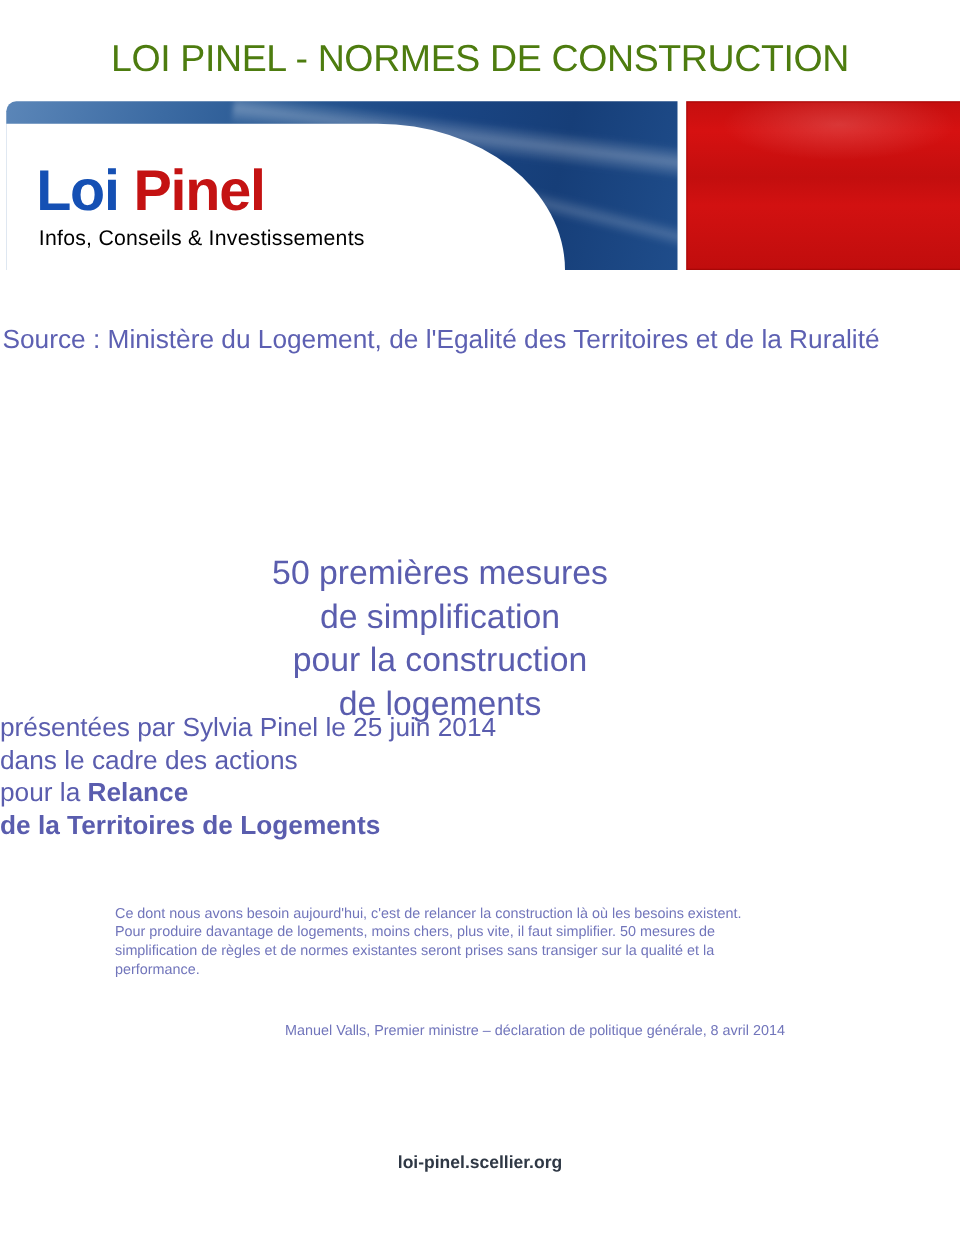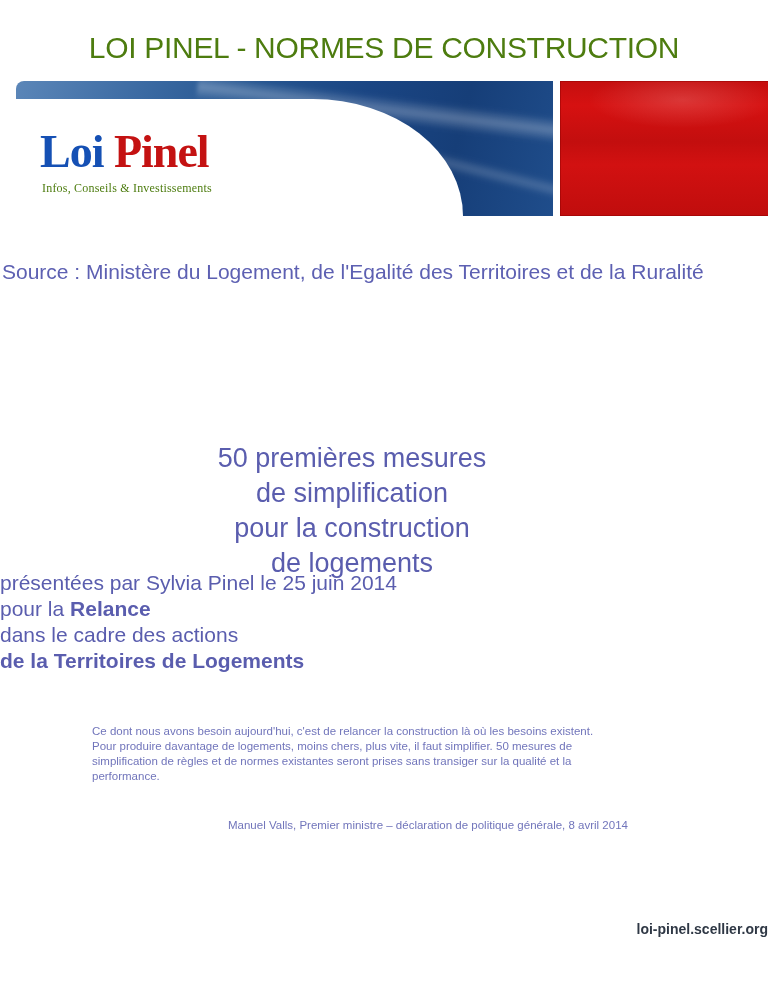--- a/index.html
+++ b/index.html
@@ -20,22 +20,22 @@
     top: 31px; left: 0; width: 768px;
     text-align: center;
     font-size: 30px;
     letter-spacing: -0.3px;
     color: #4d7c0f;
   }
 
   
   .banner {
     position: absolute;
-    top: 81px; left: 16px;
-    width: 688px; height: 135px; font-family: Liberation Serif, serif;
+    top: 81px; left: 5px;
+    width: 688px; height: 135px;
   }
   .banner-blue {
     position: absolute;
     left: 0; top: 0;
     width: 537px; height: 135px;
     border-radius: 8px 0 0 0;
     background: linear-gradient(104deg,
       #5b86b8 0%, #3c6ba3 22%, #24548f 42%, #1a4583 62%, #163e78 80%, #1f4d8b 100%);
     overflow: hidden;
   }
@@ -75,22 +75,22 @@
     font-size: 46px;
     font-weight: bold;
     letter-spacing: -1px;
     white-space: nowrap;
   }
   .logo .logo-blue { color: #1550b4; }
   .logo .logo-red  { color: #c41212; }
   .tagline {
     position: absolute;
     left: 26px; top: 100px;
-    font-size: 12px;
-    color: #4d7c0f;
+    font-size: 17px;
+    color: #000000;
     letter-spacing: 0.2px;
     white-space: nowrap;
   }
 
   
   .source-line {
     position: absolute;
     top: 260px; left: 2px;
     font-size: 21px;
     color: #5d60b2;
@@ -138,21 +138,21 @@
     font-size: 11.5px;
     color: #7175bb;
     white-space: nowrap;
   }
 
   
   .footer {
     position: absolute;
     top: 921px; left: 0;
     width: 768px;
-    text-align: right;
+    text-align: center;
     font-size: 14px;
     font-weight: bold;
     color: #2f3845;
   }
 </style>
 </head>
 <body>
 
 <div class="page">
 
@@ -173,22 +173,22 @@
 
   <div class="source-line">Source : Ministère du Logement, de l'Egalité des Territoires et de la Ruralité</div>
 
   <div class="main-heading">50 premières mesures
 de simplification
 pour la construction
 de logements</div>
 
   <div class="subtitle">
     <div>présentées par Sylvia Pinel le 25 juin 2014</div>
+    <div>dans le cadre des actions</div>
     <div><span>pour la </span><span class="bold">Relance</span></div>
-    <div>dans le cadre des actions</div>
     <div class="bold">de la Territoires de Logements</div>
   </div>
 
   <div class="quote">Ce dont nous avons besoin aujourd'hui, c'est de relancer la construction là où les besoins existent.
 Pour produire davantage de logements, moins chers, plus vite, il faut simplifier. 50 mesures de
 simplification de règles et de normes existantes seront prises sans transiger sur la qualité et la
 performance.</div>
 
   <div class="attribution">Manuel Valls, Premier ministre – déclaration de politique générale, 8 avril 2014</div>
 

